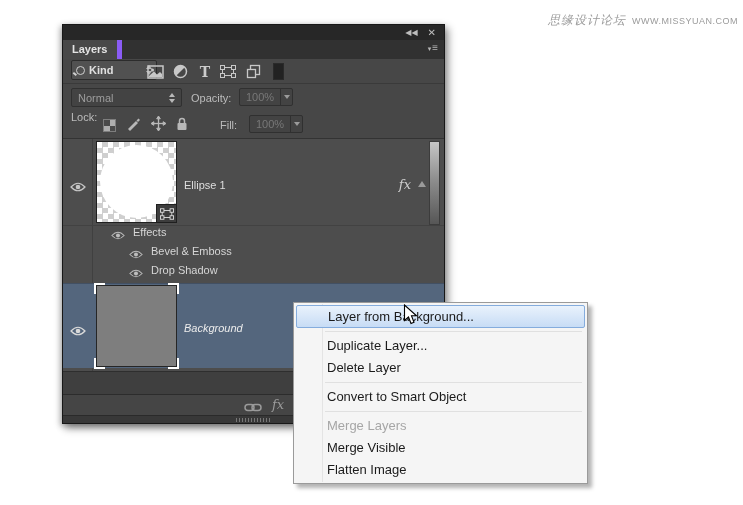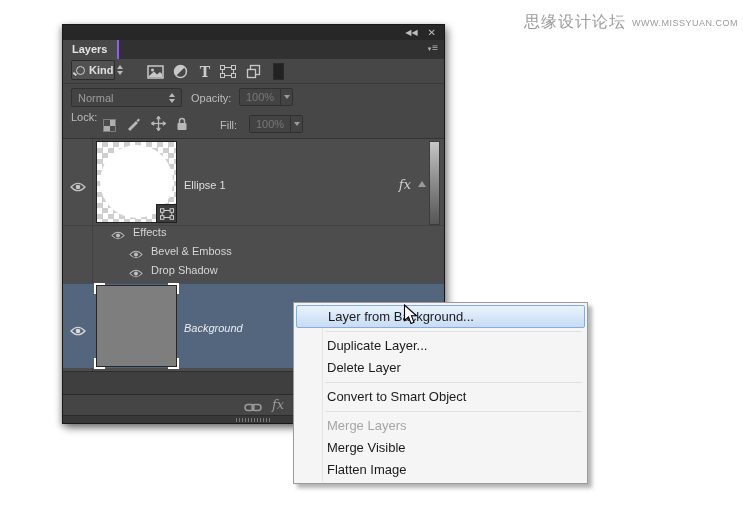--- a/index.html
+++ b/index.html
@@ -2,50 +2,50 @@
 <html><head>
 <meta charset="utf-8">
 <style>
   * { margin:0; padding:0; box-sizing:border-box; }
   html,body { width:743px; height:505px; background:#ffffff; overflow:hidden;
               font-family:"Liberation Sans", sans-serif; }
 
   
   .watermark { position:absolute; top:12px; right:5px; color:#9b9b9b;
                display:flex; align-items:center; gap:6px; }
-  .watermark .cn  { font-size:16px; letter-spacing:1px; }
+  .watermark .cn  { font-size:12px; letter-spacing:1px;font-style:italic; }
   .watermark .url { font-size:9px; letter-spacing:.5px; }
 
   
   .ps-panel { position:absolute; left:62px; top:24px; width:383px; height:400px;
               background:#474747; border:1px solid #181818;
               box-shadow:3px 4px 8px rgba(0,0,0,.45), -2px 2px 6px rgba(0,0,0,.25);
               display:flex; flex-direction:column; color:#d6d6d6; }
 
   .titlebar { height:15px; background:#272727; display:flex; justify-content:flex-end;
               align-items:center; gap:10px; padding:0 8px; flex:none; }
   .tb-btn { color:#bdbdbd; font-size:8px; line-height:1; cursor:default; }
   .tb-btn.close { font-size:10px; }
 
   .tabstrip { height:19px; background:#313131; display:flex; align-items:stretch;
               flex:none; position:relative; }
   .tab { background:#484848; color:#e4e4e4; font-size:11px; font-weight:bold;
-         padding:3px 10px 0 9px; border-right:2px solid #8b5cf6; }
+         padding:3px 10px 0 9px; border-right:5px solid #8b5cf6; }
   .flyout { position:absolute; right:6px; top:3px; color:#b5b5b5; font-size:10px;
             line-height:1; display:flex; align-items:center; gap:1px; }
   .flyout .tri { font-size:7px; }
 
   .row { flex:none; position:relative; background:#474747; }
   .filter-row { height:25px; border-bottom:1px solid #3a3a3a; }
   .blend-row  { height:27px; }
   .lock-row   { height:28px; border-bottom:1px solid #333333; }
 
   .combo { position:absolute; background:#515151; border:1px solid #2c2c2c;
            border-radius:2px; display:flex; align-items:center; }
-  .kind-combo { left:8px; top:1px; width:44px; height:19px; padding:9px 4px; gap:4px; }
+  .kind-combo { left:8px; top:1px; width:86px; height:19px; padding:9px 4px; gap:4px; }
   .kind-combo .lbl { font-size:11px; font-weight:bold; color:#e0e0e0; flex:1; }
   .mode-combo { left:8px; top:4px; width:111px; height:19px; padding:0 6px;
                 background:#434343; border-color:#303030; }
   .mode-combo .lbl { font-size:11px; color:#9d9d9d; flex:1; }
 
   .updown { display:flex; flex-direction:column; gap:2px; align-items:center; }
   .updown i { display:block; width:0; height:0; border-left:3px solid transparent;
               border-right:3px solid transparent; }
   .updown .up { border-bottom:4px solid #b9b9b9; }
   .updown .dn { border-top:4px solid #b9b9b9; }

